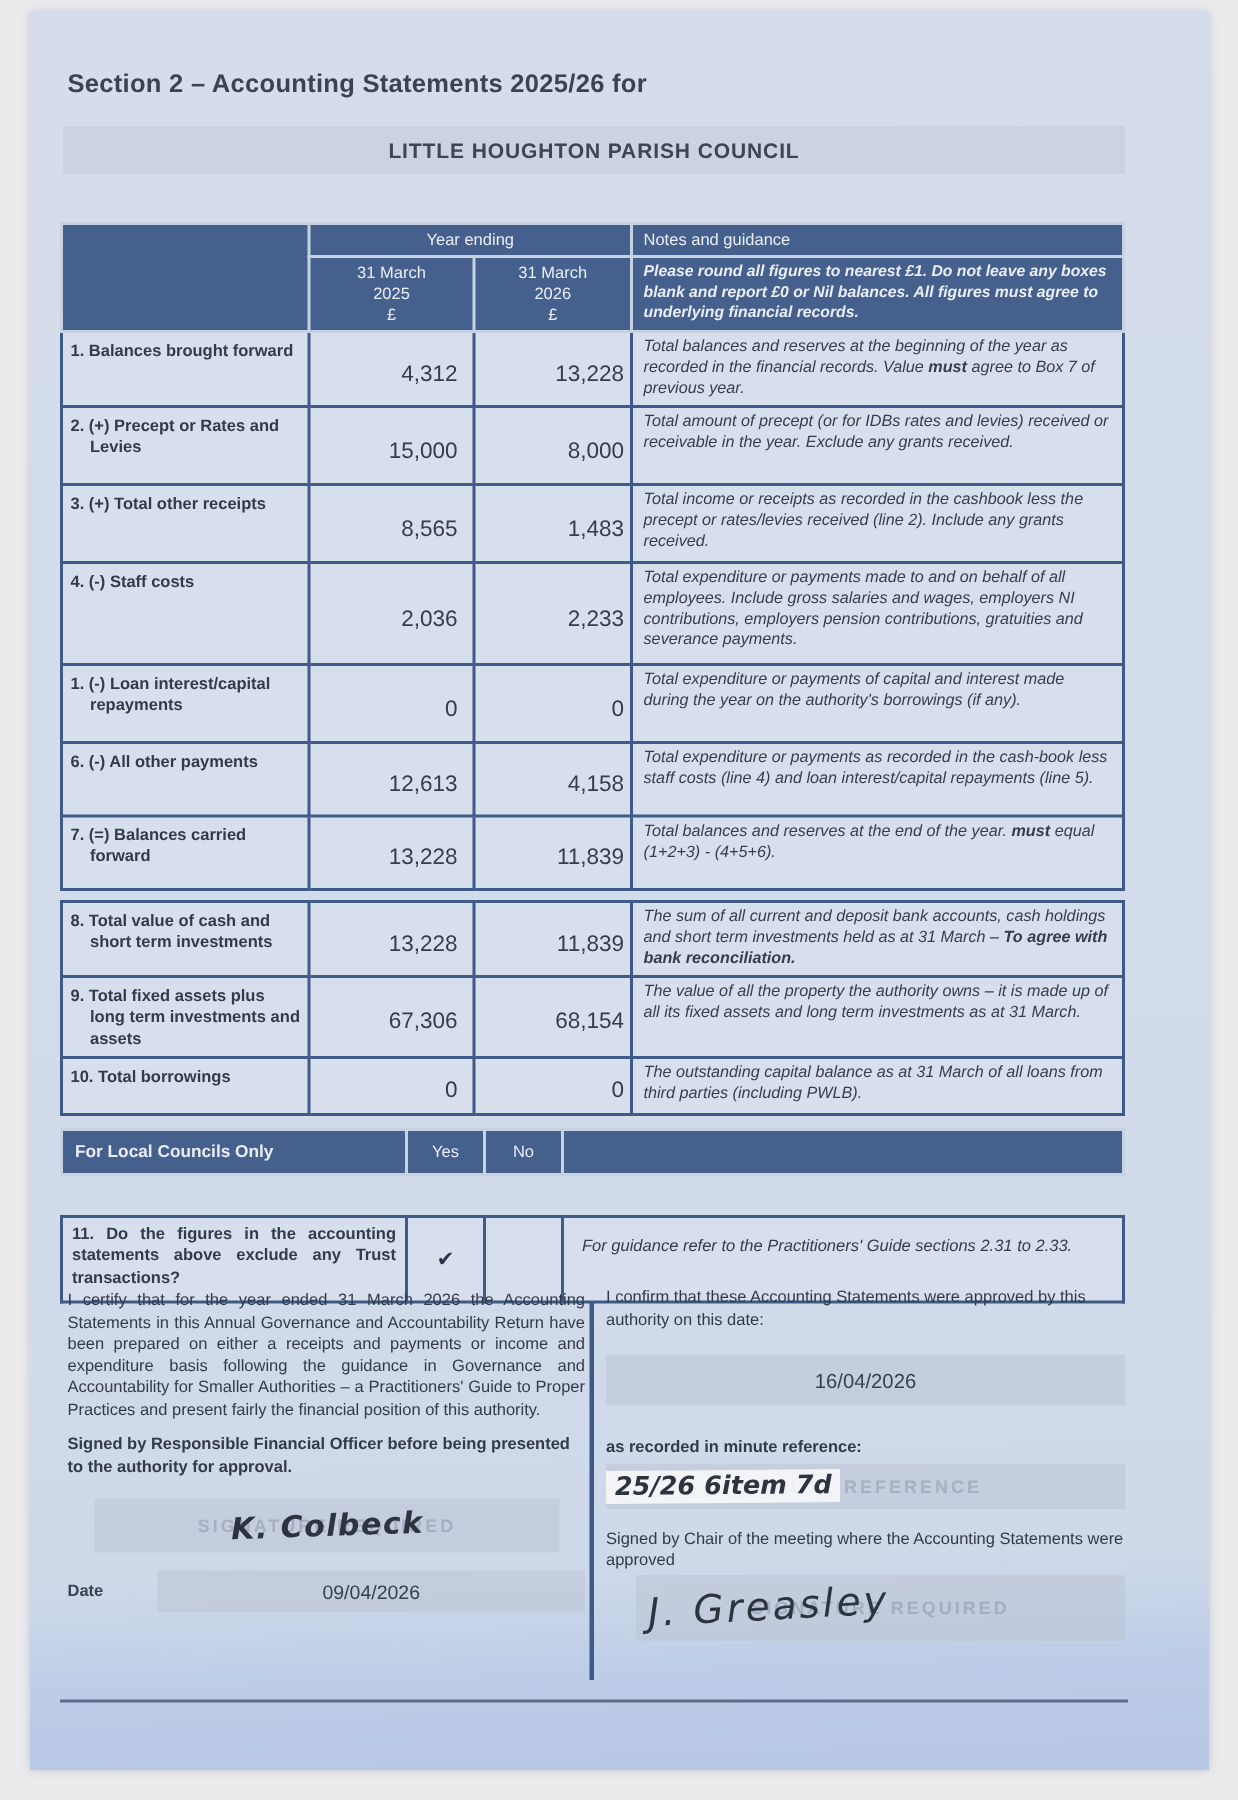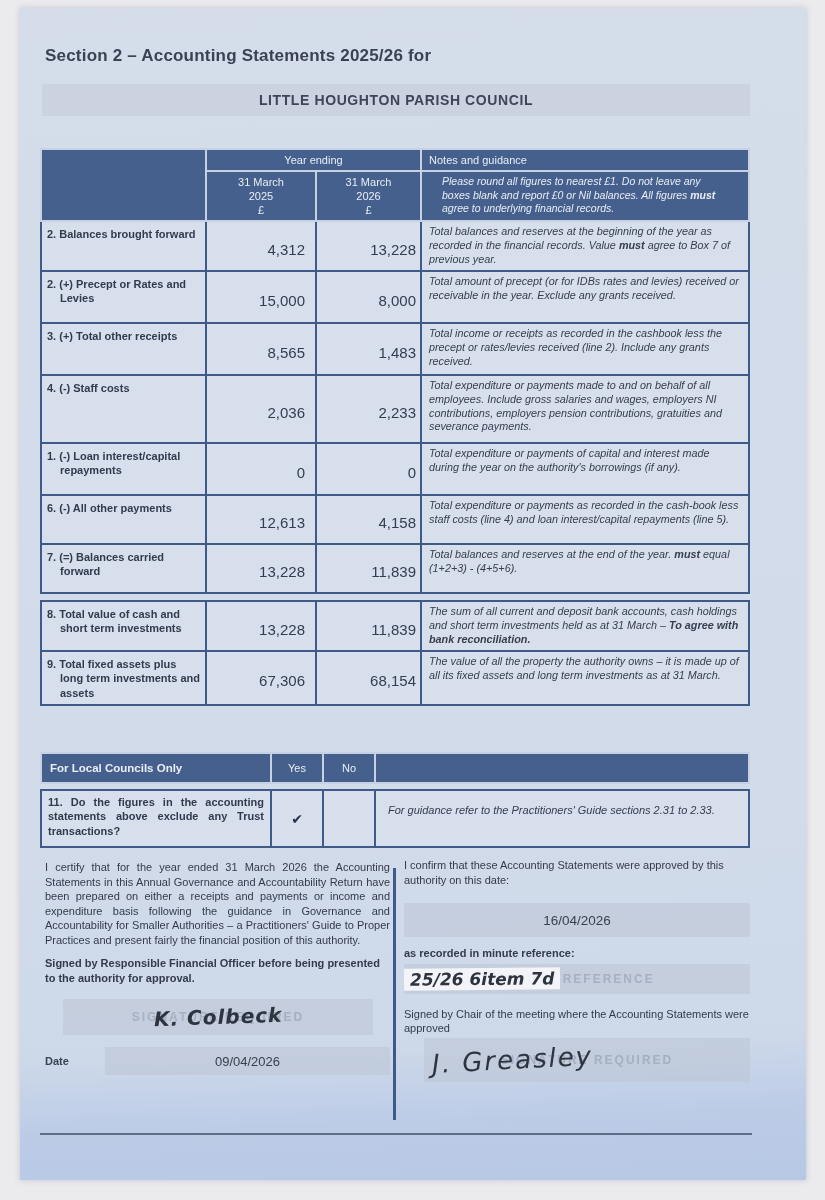--- a/index.html
+++ b/index.html
@@ -28,32 +28,32 @@
   .main-table{position:absolute;left:20px;top:140px;}
   .main-table2{position:absolute;left:20px;top:592px;}
   col.c-label{width:165px;}col.c-y1{width:110px;}col.c-y2{width:105px;}col.c-notes{width:328px;}
 
   th,td{box-sizing:border-box;}
   .hd{background:#45608c;color:#e9eef6;border:2px solid #c6d1e2;}
   th.corner{background:#45608c;border:2px solid #c6d1e2;}
   th.ye{font-size:11px;font-weight:normal;height:22px;text-align:center;vertical-align:middle;}
   th.ng{font-size:11px;font-weight:normal;text-align:left;padding-left:7px;vertical-align:middle;}
   th.yh{font-size:11px;font-weight:normal;text-align:center;vertical-align:middle;height:50px;white-space:pre-line;line-height:1.3;}
-  th.ni{font-size:10.5px;font-weight:normal;font-style:italic;text-align:left;padding:3px 20px;line-height:1.3;vertical-align:top;}
+  th.ni{font-size:10.5px;font-weight:bold;font-style:italic;text-align:left;padding:3px 7px;line-height:1.3;vertical-align:top;}
 
   tbody td{border:2px solid #3e5a88;background:#d7dfec;}
   td.lbl{font-size:11px;font-weight:bold;color:#323b4e;vertical-align:top;
          padding:5px 4px 4px 18px;text-indent:-13px;line-height:1.3;}
   td.num{font-size:15px;color:#333d50;text-align:right;vertical-align:middle;padding:8px 10px 2px 2px;}
   td.num26{padding-right:4px;}
   td.note{font-size:10.8px;font-style:italic;color:#363e4e;vertical-align:top;padding:3px 6px 3px 7px;line-height:1.28;}
   td.note b,th.ni b{font-style:italic;}
 
   .lc-header{position:absolute;left:20px;top:744px;}
-  .lc-body{position:absolute;left:20px;top:781px;}
+  .lc-body{position:absolute;left:20px;top:802px;}
   col.lc-label{width:230px;}col.lc-yes{width:52px;}col.lc-no{width:52px;}col.lc-rest{width:374px;}
   .lc-header th{height:30px;}
   th.lc-title{font-size:11.5px;font-weight:bold;text-align:left;padding-left:8px;vertical-align:middle;}
   th.lc-yn{font-size:11px;font-weight:normal;text-align:center;vertical-align:middle;}
   .lc-body td{height:57px;}
   td.lc-q{font-size:11px;font-weight:bold;color:#323b4e;text-align:justify;padding:4px 6px;vertical-align:top;line-height:1.3;}
   td.lc-check{text-align:center;vertical-align:middle;font-size:14px;color:#28324a;}
   td.lc-guid{font-size:11px;font-style:italic;padding:4px 6px 21px 12px;vertical-align:middle;}
 
   .bottom-left{position:absolute;left:25px;top:852px;width:345px;}
@@ -66,21 +66,21 @@
              color:rgba(130,140,160,.45);font-weight:bold;top:50%;transform:translateY(-50%);}
   .handwriting{font-family:"DejaVu Sans",sans-serif;font-style:italic;color:#2e3340;position:relative;z-index:2;}
   .sig-rfo{margin:14px 0 0 18px;width:310px;height:36px;}
   .sig-rfo .handwriting{font-size:20px;font-weight:bold;transform:rotate(-2deg);letter-spacing:1px;}
   .date-row{display:flex;align-items:center;margin-top:12px;}
   .date-row .date-label{font-size:11px;font-weight:bold;color:#3a4252;width:60px;}
   .date-band{flex:1;height:28px;}
   .date-band span{font-size:13px;color:#39414f;z-index:2;position:relative;}
   .approval-band{margin:16px 0 0 0;height:34px;}
   .approval-band span{font-size:13.5px;color:#39414f;z-index:2;position:relative;}
-  .minute-label{margin-top:9px;font-weight:bold;text-align:left;}
+  .minute-label{margin-top:21px;font-weight:bold;text-align:left;}
   .minute-band{margin-top:3px;height:30px;justify-content:flex-start;}
   .minute-band .handwriting{font-size:17px;font-weight:bold;background:rgba(250,250,252,.85);padding:1px 6px;transform:rotate(-.5deg);}
   .chair-label{margin-top:13px;text-align:left;}
   .chair-band{margin:2px 0 0 20px;height:44px;justify-content:flex-start;}
   .chair-band .handwriting{font-size:26px;transform:rotate(-3deg);letter-spacing:2px;padding-left:8px;}
   .bottom-rule{position:absolute;left:20px;top:1125px;width:712px;height:2px;background:#5f6e88;}
 </style>
 </head>
 <body>
 
@@ -110,21 +110,21 @@
 2025
 £</th>
         <th class="hd yh">31 March
 2026
 £</th>
         <th class="hd ni">Please round all figures to nearest £1. Do not leave any boxes blank and report £0 or Nil balances. All figures <b>must</b> agree to underlying financial records.</th>
       </tr>
     </thead>
     <tbody>
       <tr style="height:50px">
-        <td class="lbl">2. Balances brought forward</td>
+        <td class="lbl">1. Balances brought forward</td>
         <td class="num">4,312</td>
         <td class="num num26">13,228</td>
         <td class="note">Total balances and reserves at the beginning of the year as recorded in the financial records. Value <b>must</b> agree to Box 7 of previous year.</td>
       </tr>
       <tr style="height:52px">
         <td class="lbl">2. (+) Precept or Rates and Levies</td>
         <td class="num">15,000</td>
         <td class="num num26">8,000</td>
         <td class="note">Total amount of precept (or for IDBs rates and levies) received or receivable in the year. Exclude any grants received.</td>
       </tr>
@@ -173,20 +173,26 @@
         <td class="lbl">8. Total value of cash and short term investments</td>
         <td class="num">13,228</td>
         <td class="num num26">11,839</td>
         <td class="note">The sum of all current and deposit bank accounts, cash holdings and short term investments held as at 31 March – <b>To agree with bank reconciliation.</b></td>
       </tr>
       <tr style="height:53px">
         <td class="lbl">9. Total fixed assets plus long term investments and assets</td>
         <td class="num">67,306</td>
         <td class="num num26">68,154</td>
         <td class="note">The value of all the property the authority owns – it is made up of all its fixed assets and long term investments as at 31 March.</td>
+      </tr>
+      <tr style="height:38px">
+        <td class="lbl">10. Total borrowings</td>
+        <td class="num">0</td>
+        <td class="num num26">0</td>
+        <td class="note">The outstanding capital balance as at 31 March of all loans from third parties (including PWLB).</td>
       </tr>
     </tbody>
   </table>
 
   <table class="lc-header">
     <colgroup>
         <col class="lc-label">
         <col class="lc-yes">
         <col class="lc-no">
         <col class="lc-rest">

